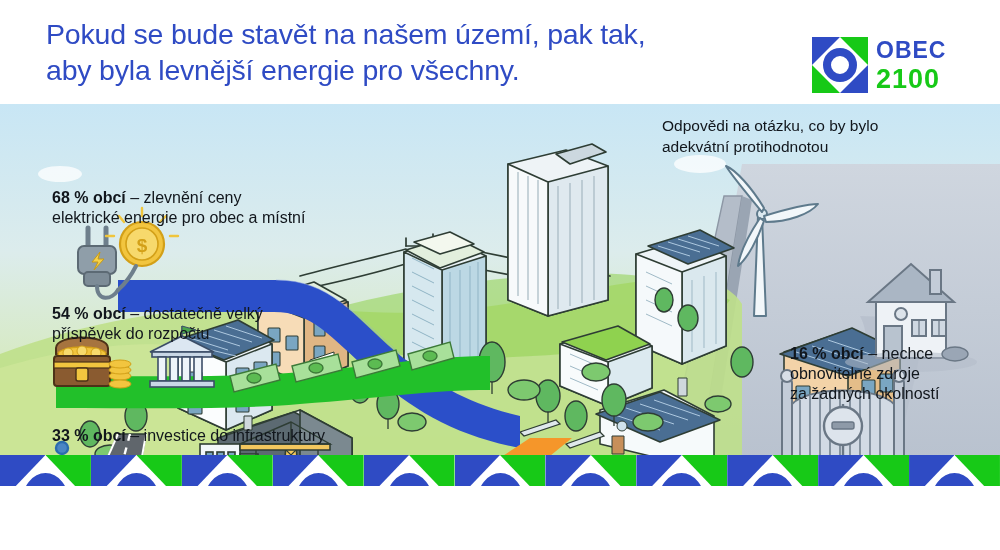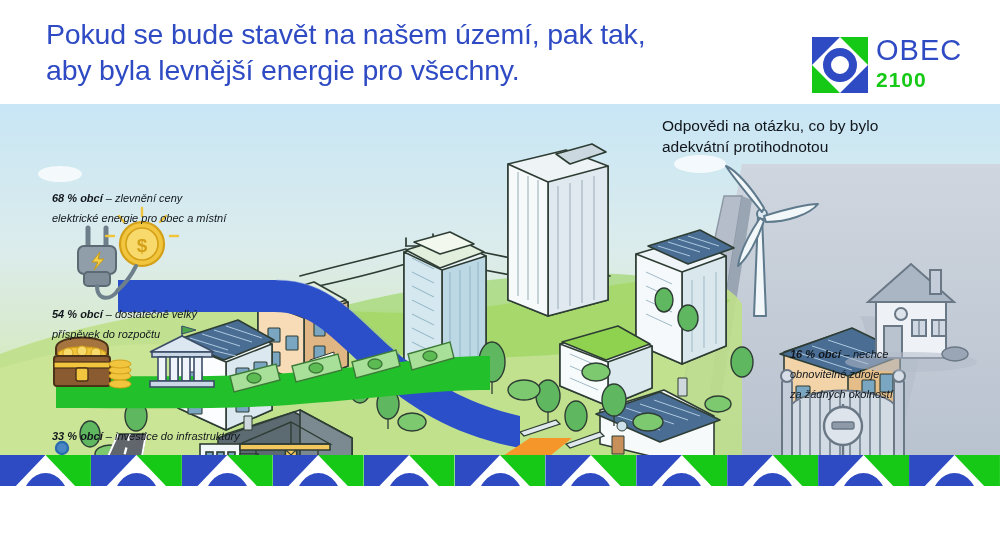--- a/index.html
+++ b/index.html
@@ -26,33 +26,33 @@
   .logo-mark .q{position:absolute;width:28px;height:28px;}
   .logo-mark .tl{left:0;top:0;background:#2f4bc4;clip-path:polygon(0 0,100% 0,0 100%);}
   .logo-mark .tr{left:28px;top:0;background:#17c917;clip-path:polygon(0 0,100% 0,100% 100%);}
   .logo-mark .bl{left:0;top:28px;background:#17c917;clip-path:polygon(0 0,0 100%,100% 100%);}
   .logo-mark .br{left:28px;top:28px;background:#2f4bc4;clip-path:polygon(100% 0,100% 100%,0 100%);}
   .logo-mark .ring{
     position:absolute;left:11px;top:11px;width:34px;height:34px;border-radius:50%;
     border:8px solid #2f4bc4;background:#ffffff;box-sizing:border-box;
   }
   .logo-text{position:absolute;left:64px;top:0px;color:#2f4bc4;}
-  .logo-text .l1{font-size:29px;font-weight:400;letter-spacing:1px;line-height:29px;color:#2f4bc4;}
-  .logo-text .l2{font-size:21px;font-weight:700;letter-spacing:1px;line-height:29px;color:#17c917;}
+  .logo-text .l1{font-size:23px;font-weight:700;letter-spacing:1px;line-height:29px;color:#2f4bc4;}
+  .logo-text .l2{font-size:27px;font-weight:700;letter-spacing:1px;line-height:29px;color:#17c917;}
 
   
   .scene{
     position:absolute;left:0;top:104px;width:1000px;height:352px;
     background:linear-gradient(180deg,#c8e6f5 0%,#d9ecef 34%,#dcedc8 65%,#d2e8a0 100%);
     overflow:hidden;
   }
   .scene svg{position:absolute;left:0;top:0;}
 
   
-  .stat{position:absolute;color:#11161c;font-size:11px;line-height:20px;font-style:italic;}
+  .stat{position:absolute;color:#11161c;font-size:16px;line-height:20px;}
   .stat b{font-weight:700;}
   .stat .dash{font-weight:400;}
   .stat-1{left:52px;top:84px;width:330px;}
   .stat-2{left:52px;top:200px;width:300px;}
   .stat-3{left:52px;top:322px;width:360px;}
   .stat-4{left:790px;top:240px;width:215px;}
 
   .lede{
     position:absolute;right:8px;top:12px;width:330px;
     color:#11161c;font-size:15.5px;line-height:20.5px;

